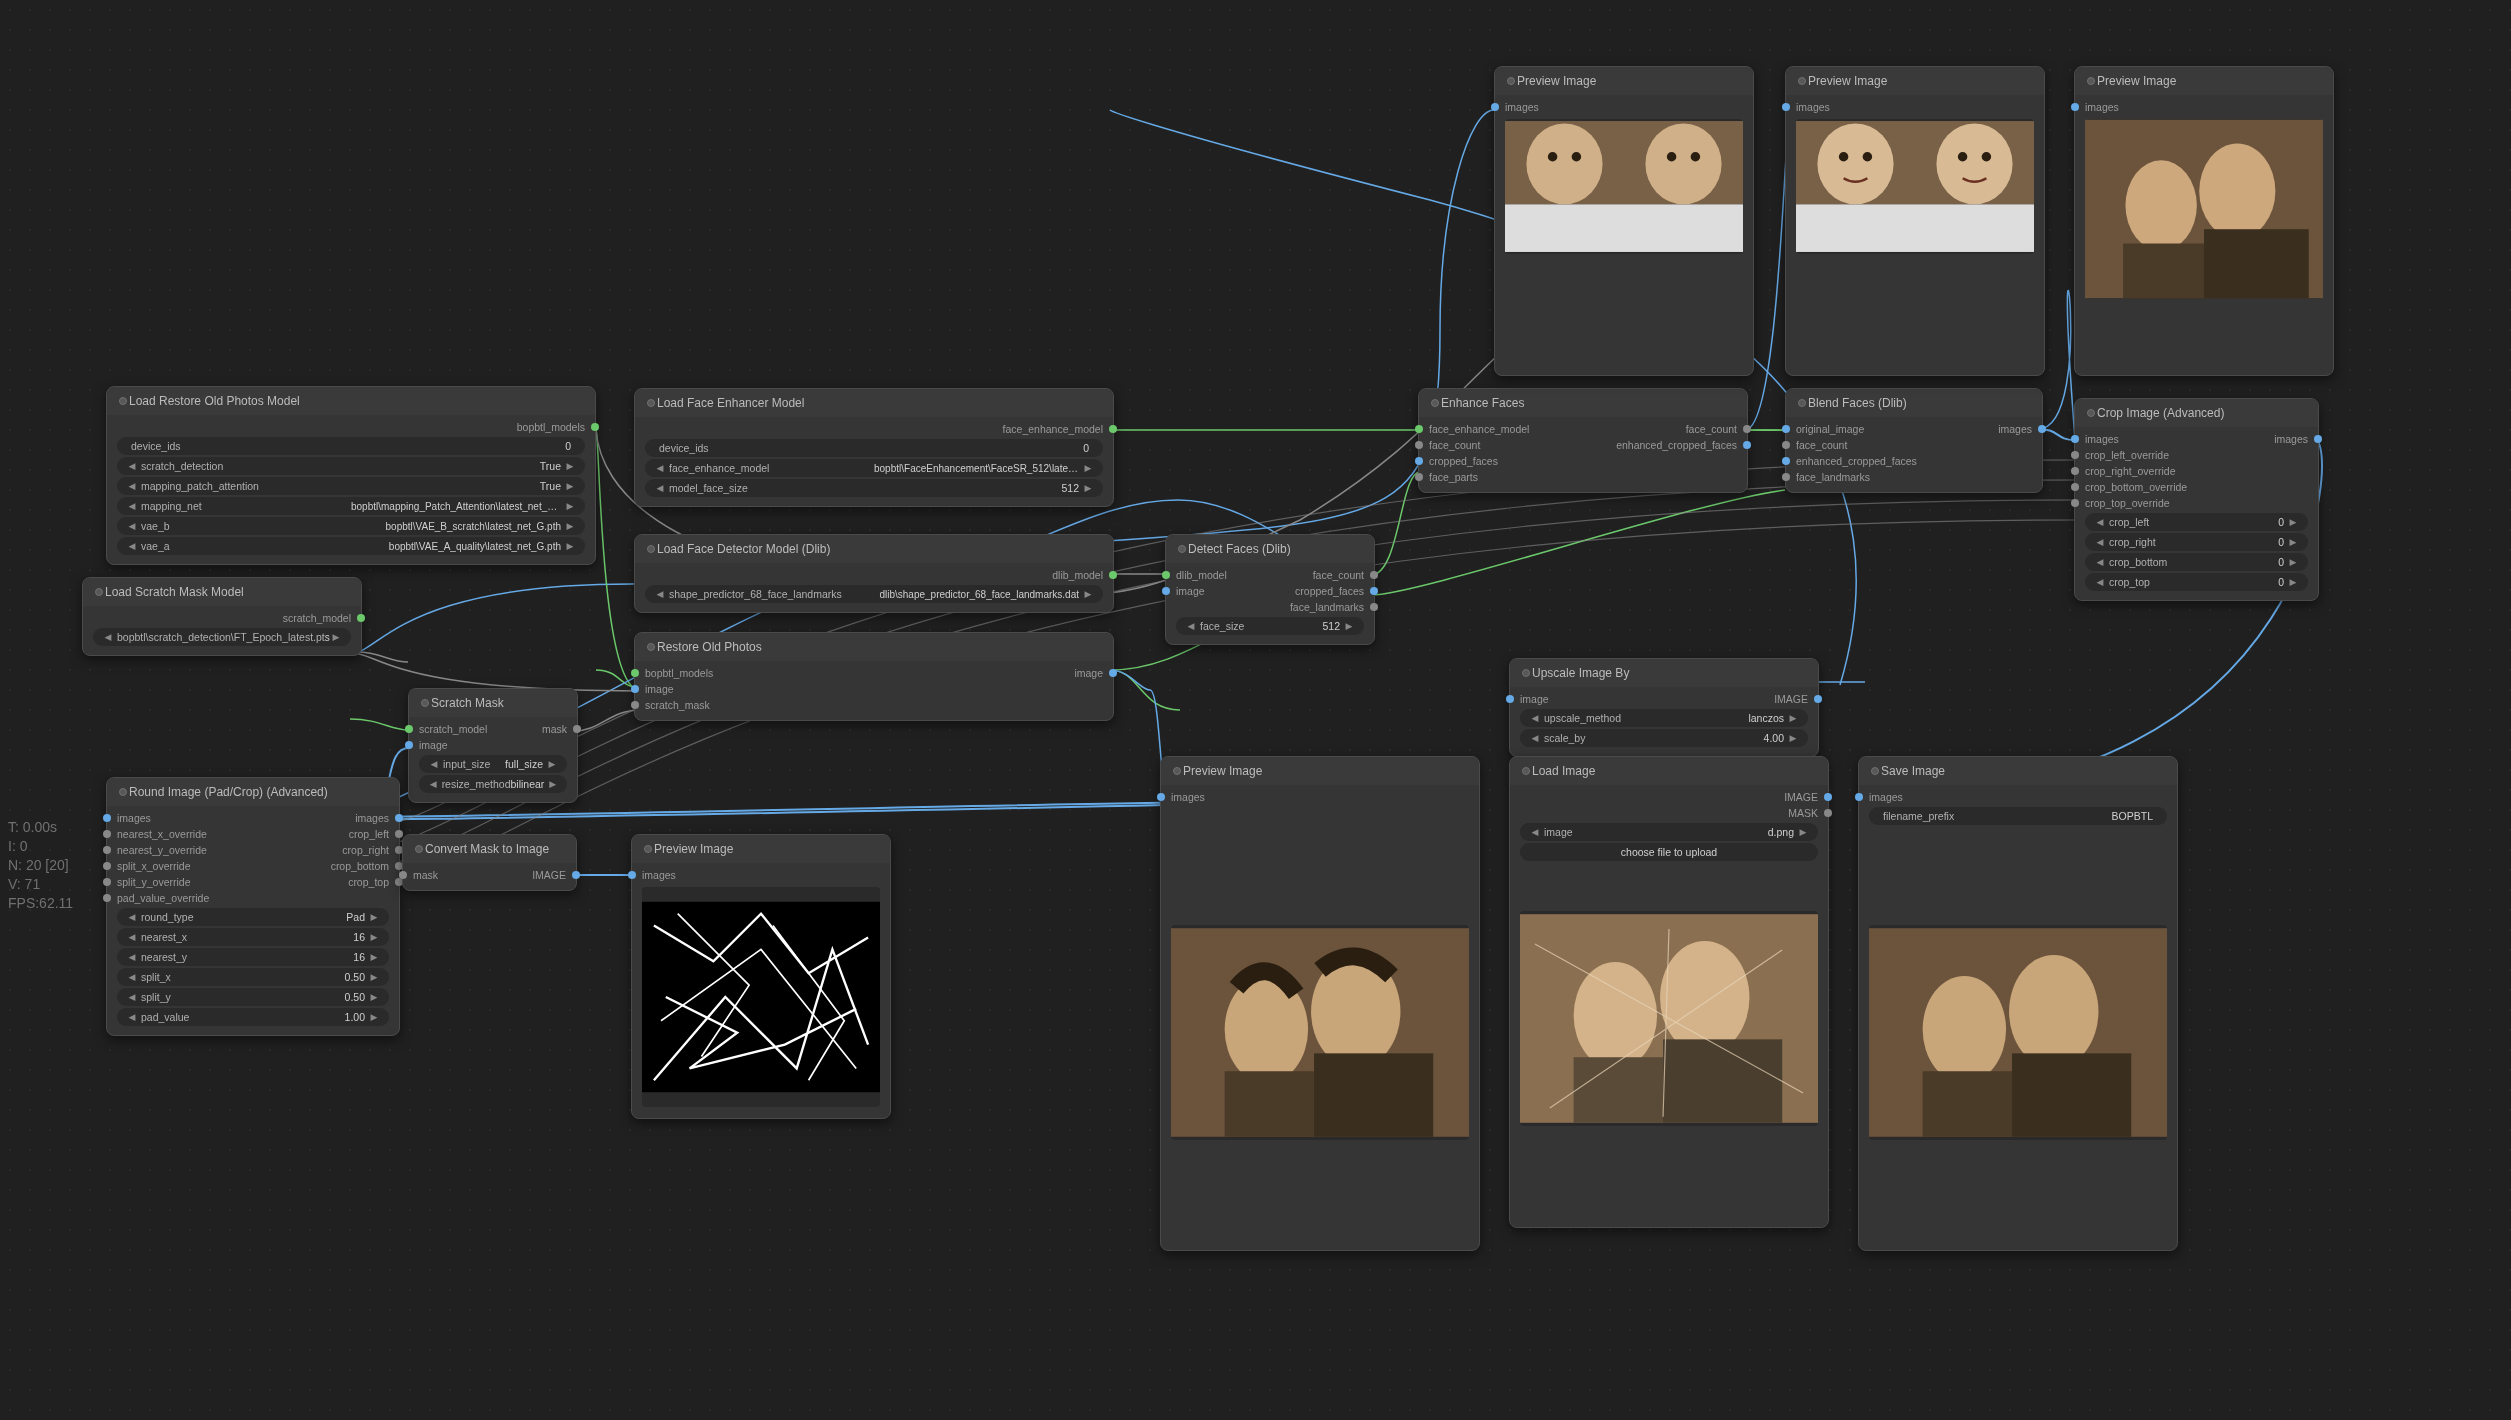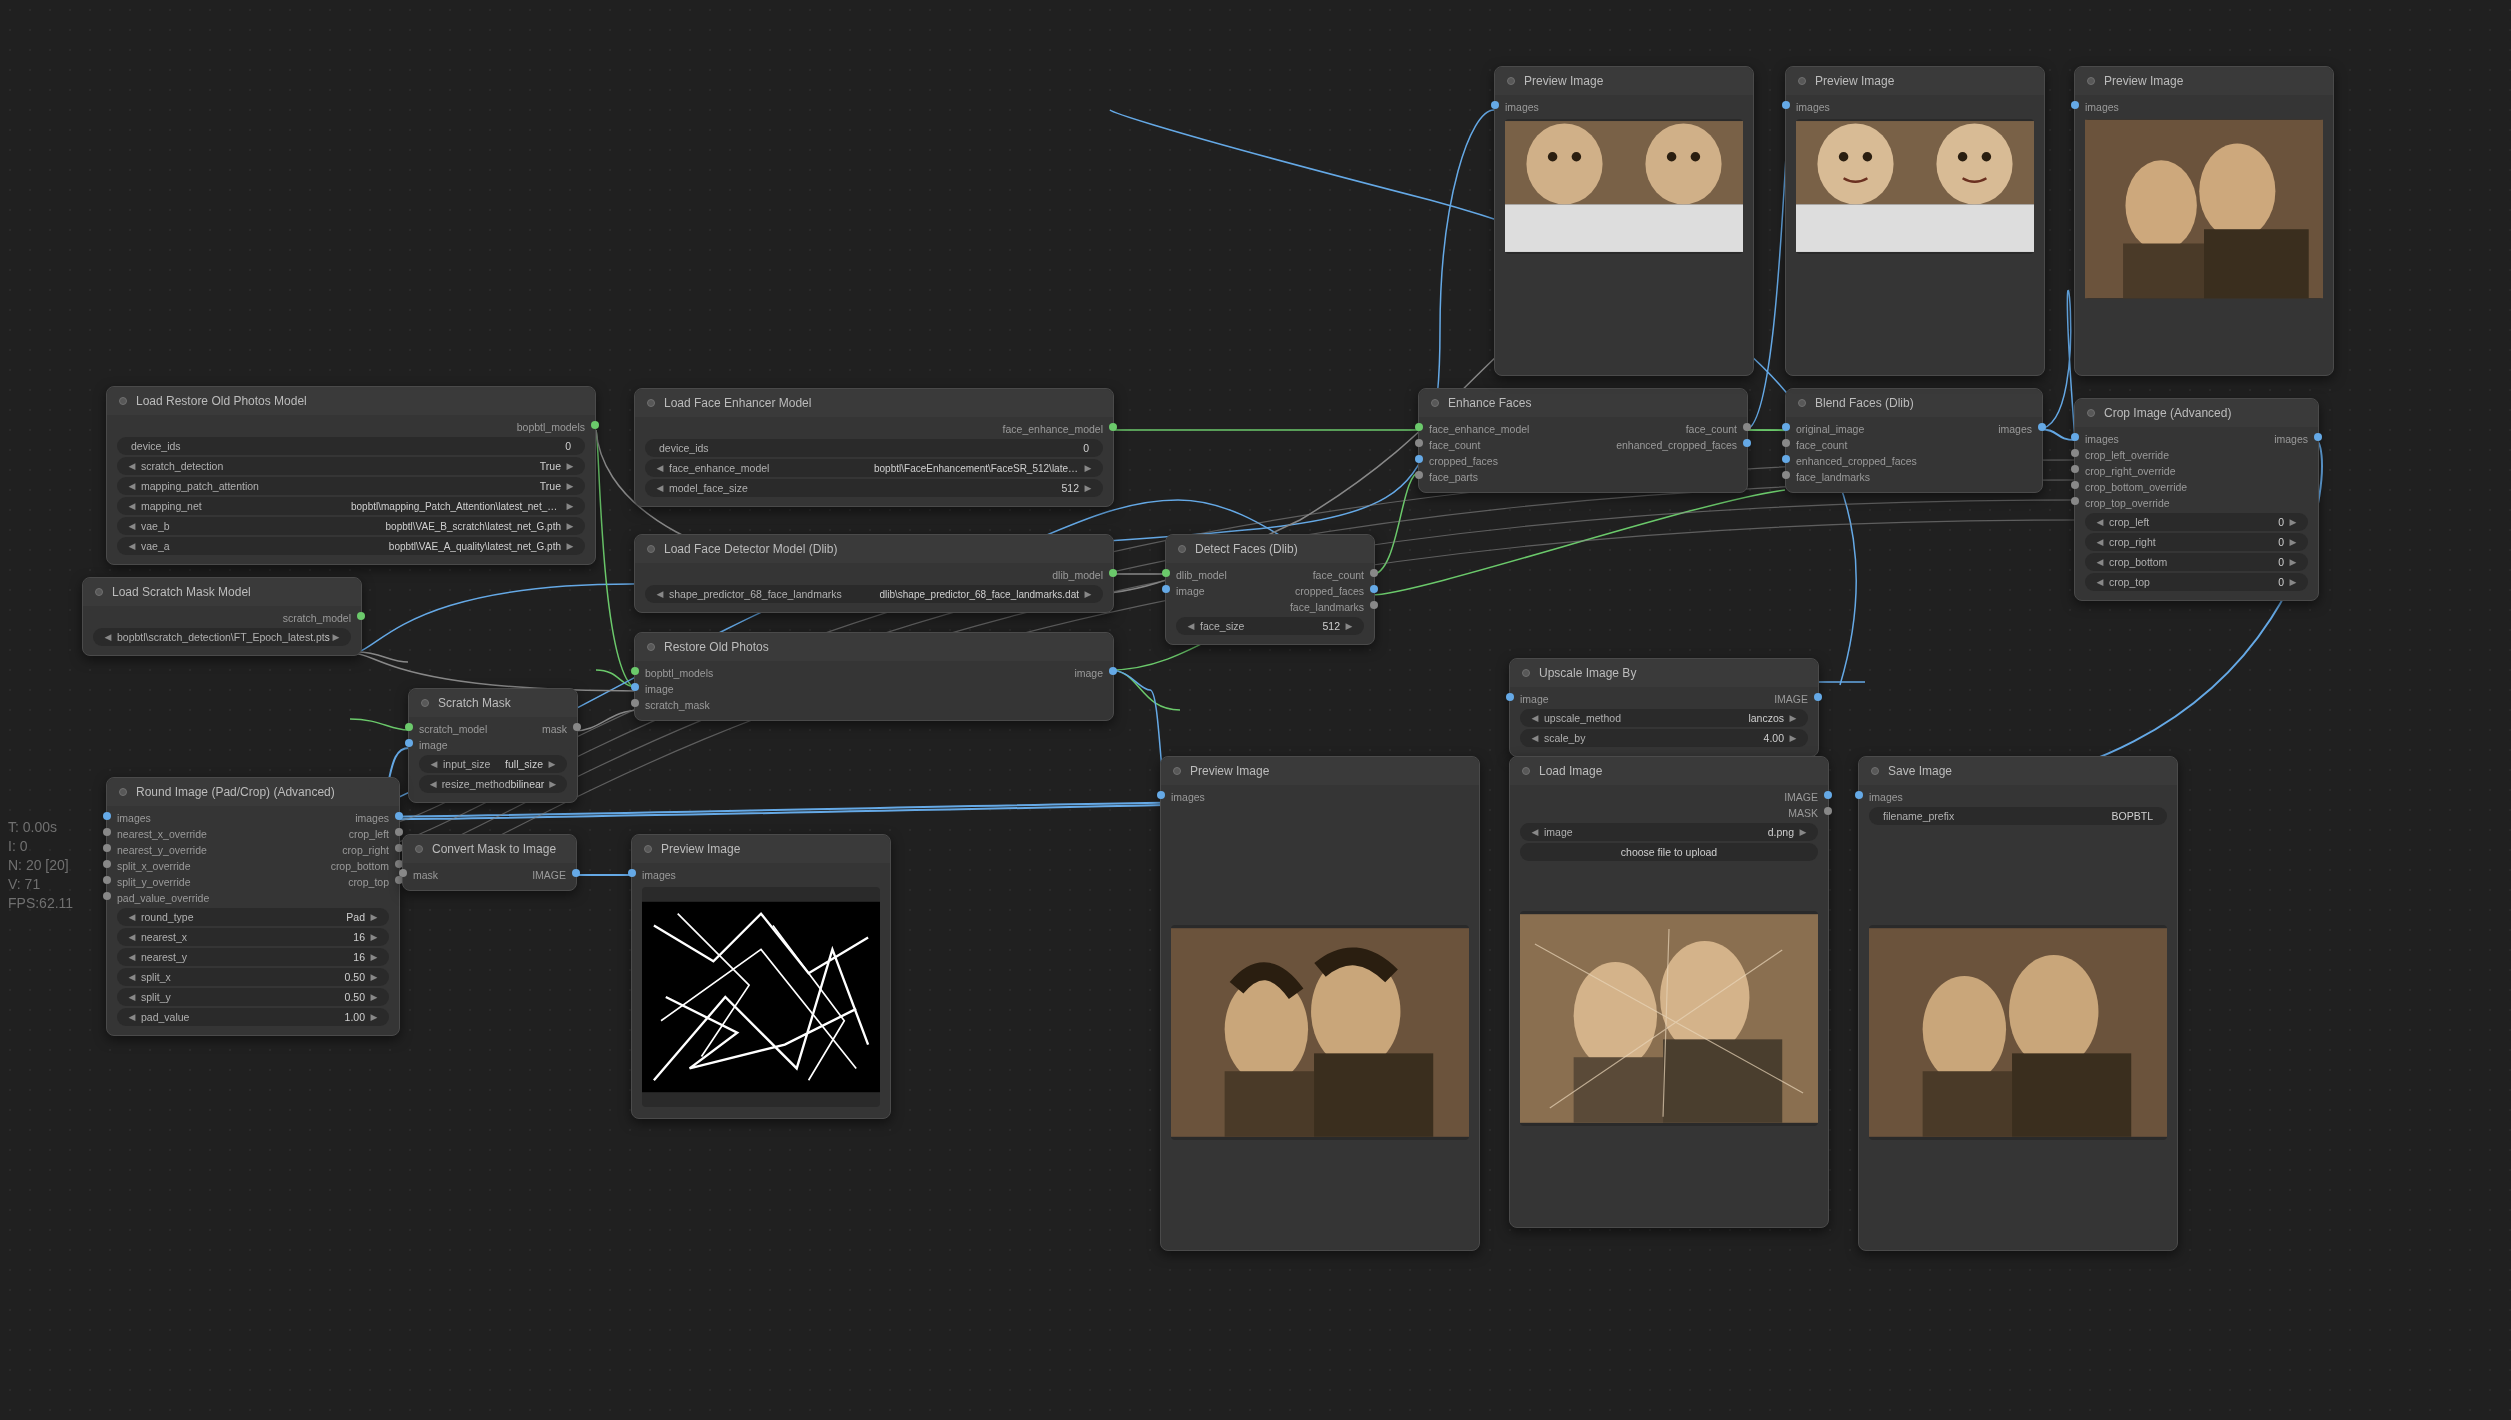--- a/index.html
+++ b/index.html
@@ -1,25 +1,25 @@
 <!DOCTYPE html>
 <html><head>
 <meta charset="utf-8">
 <style>
 *{margin:0;padding:0;box-sizing:border-box;font-family:Arial,sans-serif;-webkit-font-smoothing:antialiased}
 html,body{width:100%;height:100%;background:#202020;overflow:hidden}
 #canvas{position:relative;width:2511px;height:1420px;background:#202020;background-image:radial-gradient(circle,#2a2a2a 1px,transparent 1px);background-size:20px 20px}
 svg.wires{position:absolute;inset:0;width:100%;height:100%;pointer-events:none}
 
 .node{position:absolute;background:#353535;border:1px solid #4a4a4a;border-radius:8px;color:#9a9a9a;font-size:11px;box-shadow:0 4px 12px rgba(0,0,0,.5);overflow:visible}
-.node-header{display:flex;align-items:center;gap:9px;padding:7px 12px;background:#3a3a3a;border-radius:8px 8px 0 0;font-size:12px;color:#bcbcbc}
+.node-header{display:flex;align-items:center;gap:2px;padding:7px 12px;background:#3a3a3a;border-radius:8px 8px 0 0;font-size:12px;color:#bcbcbc}
 .node-header .dot{width:8px;height:8px;border-radius:50%;background:#585858;border:1px solid #707070}
 .node-body{padding:4px 0 7px 0}
 
-.row{display:flex;align-items:flex-start;justify-content:space-between;padding:2px 10px;min-height:16px;font-size:10.5px;position:relative}
+.row{display:flex;align-items:center;justify-content:space-between;padding:2px 10px;min-height:16px;font-size:10.5px;position:relative}
 .row .inlabel{color:#9a9a9a;display:flex;align-items:center;gap:6px}
 .row .outlabel{color:#9a9a9a;display:flex;align-items:center;gap:6px}
 .row .port{width:8px;height:8px;border-radius:50%;background:#666;flex:none}
 .row .port.blue{background:#65a9e6}
 .row .port.green{background:#6bc96b}
 .row .port.gray{background:#888}
 .row.inputrow .port{position:absolute;left:-4px}
 .row.outputrow{justify-content:flex-end}
 .row.outputrow .port{position:absolute;right:-4px}
 .row.both .port.inp{position:absolute;left:-4px}

